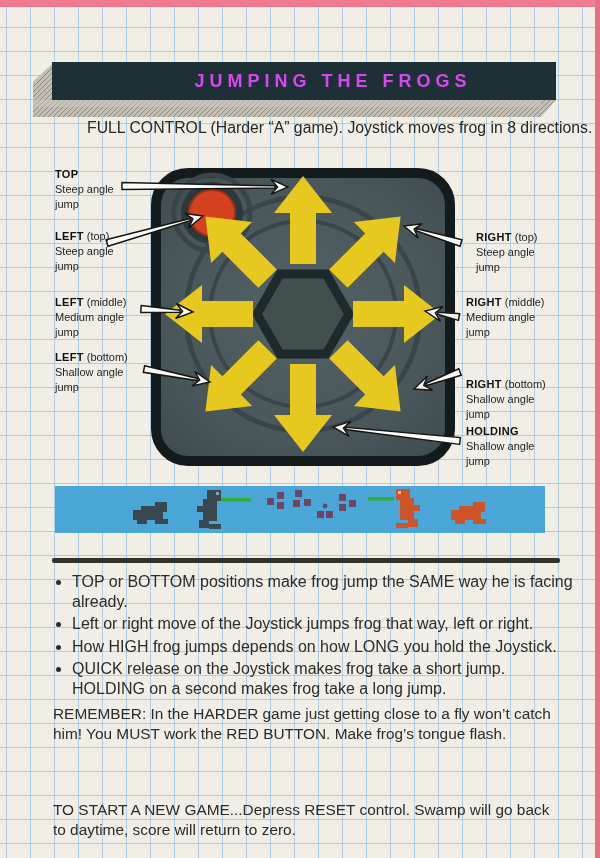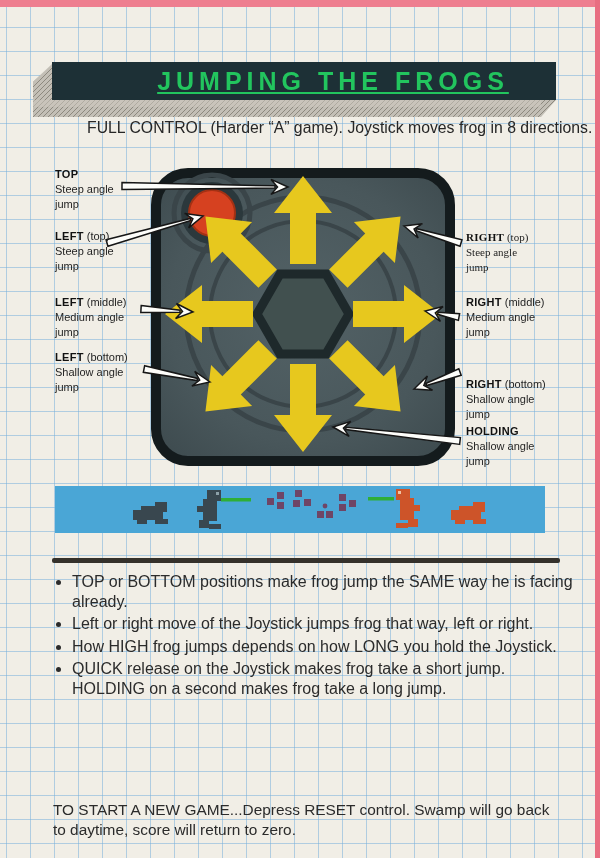--- a/index.html
+++ b/index.html
@@ -17,23 +17,22 @@
   .edge-right{position:absolute;right:0;top:0;width:5px;height:858px;background:#e86e81;z-index:9;}
 
   .banner-shadow{position:absolute;left:0;top:0;z-index:1;}
   .banner{
     position:absolute;left:52px;top:62px;width:504px;height:38px;
     background:#1d3036;z-index:2;
     display:flex;align-items:center;justify-content:center;
     padding-left:58px;box-sizing:border-box;
   }
   .banner span{
-    color:#22c55e;font-weight:bold;font-size:25px;letter-spacing:5px;
+    color:#d946ef;font-weight:bold;font-size:18px;letter-spacing:5px;
     white-space:nowrap;
-    text-decoration:underline;
   }
   .intro{
     position:absolute;left:54px;top:119px;width:530px;
     font-size:15.8px;color:#262626;z-index:2;margin-left:33px;
   }
   .joystick{position:absolute;left:150px;top:167px;z-index:2;}
   .callout-overlay{position:absolute;left:0;top:0;width:600px;height:858px;z-index:5;pointer-events:none;}
   .callout{
     position:absolute;z-index:6;width:112px;
     font-size:11px;line-height:15px;color:#242424;
@@ -153,21 +152,21 @@
   <div class="callout" style="left:55px;top:295px;">
     <div><b>LEFT</b><span> (middle)</span></div>
     <div>Medium angle</div>
     <div>jump</div>
   </div>
   <div class="callout" style="left:55px;top:350px;">
     <div><b>LEFT</b><span> (bottom)</span></div>
     <div>Shallow angle</div>
     <div>jump</div>
   </div>
-  <div class="callout" style="left:466px;top:230px;font-family:Liberation Serif, serif;">
+  <div class="callout" style="left:476px;top:230px;">
     <div><b>RIGHT</b><span> (top)</span></div>
     <div>Steep angle</div>
     <div>jump</div>
   </div>
   <div class="callout" style="left:466px;top:295px;">
     <div><b>RIGHT</b><span> (middle)</span></div>
     <div>Medium angle</div>
     <div>jump</div>
   </div>
   <div class="callout" style="left:466px;top:377px;">
@@ -235,15 +234,17 @@
 
   <ul class="bullets">
     <li>TOP or BOTTOM positions make frog jump the SAME way he is facing
 already.</li>
     <li>Left or right move of the Joystick jumps frog that way, left or right.</li>
     <li>How HIGH frog jumps depends on how LONG you hold the Joystick.</li>
     <li>QUICK release on the Joystick makes frog take a short jump.
 HOLDING on a second makes frog take a long jump.</li>
   </ul>
 
+  <p class="para remember">REMEMBER: In the HARDER game just getting close to a fly won’t catch
+him! You MUST work the RED BUTTON. Make frog’s tongue flash.</p>
   <p class="para newgame">TO START A NEW GAME...Depress RESET control. Swamp will go back
 to daytime, score will return to zero.</p>
 </div>
 
 </body></html>

